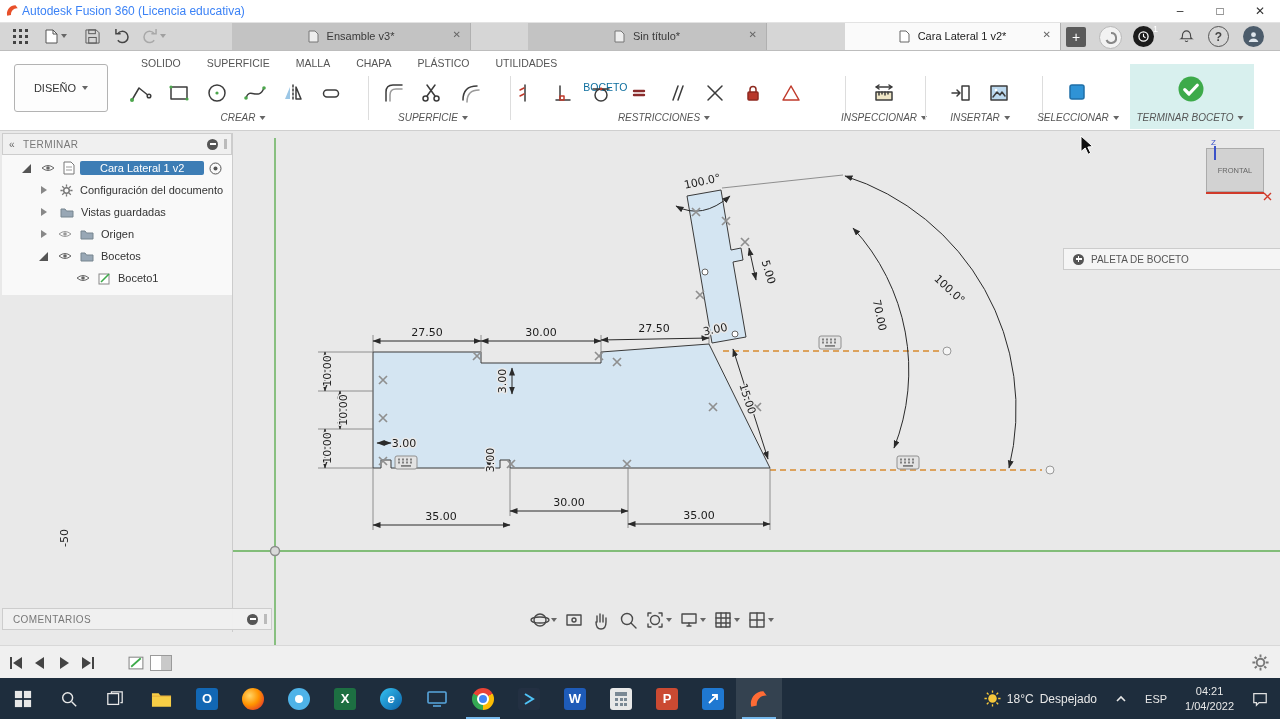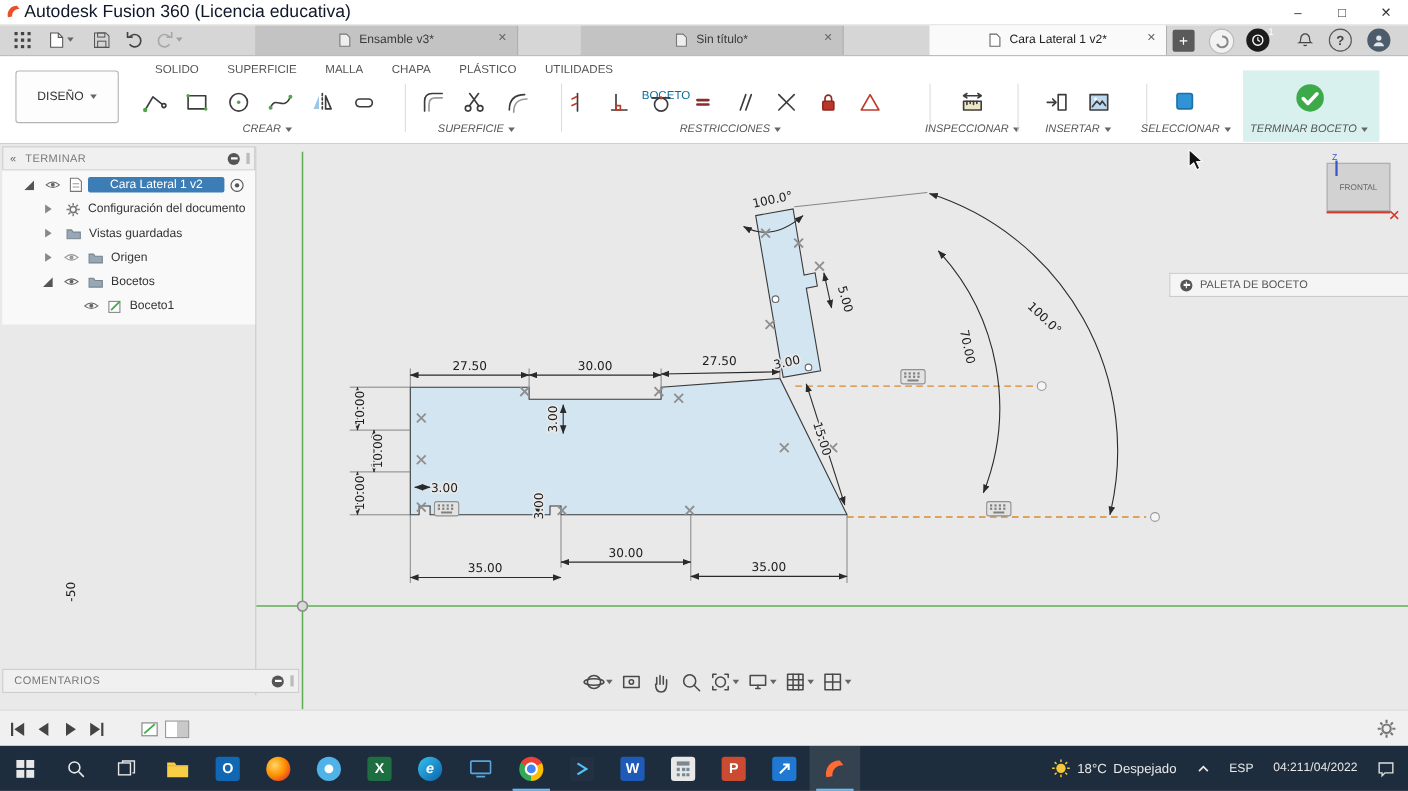--- a/index.html
+++ b/index.html
@@ -2,21 +2,21 @@
 <html><head>
 <meta charset="utf-8">
 <style>
   html,body{margin:0;padding:0;width:1280px;height:719px;overflow:hidden;
     font-family:"Liberation Sans","DejaVu Sans",sans-serif;-webkit-font-smoothing:antialiased;}
   .stage{position:relative;width:1280px;height:719px;background:#e9e9e9;}
   .abs{position:absolute;}
   
   .titlebar{position:absolute;left:0;top:0;width:1280px;height:22px;background:#ffffff;
     border-bottom:1px solid #e3e3e3;display:flex;align-items:center;z-index:40;}
-  .titlebar .title{font-size:16px;color:#0f172a;margin-left:6px;}
+  .titlebar .title{font-size:12px;color:#3b82f6;margin-left:6px;}
   .wctrl{width:40px;height:22px;display:flex;align-items:center;justify-content:center;
     font-size:12px;color:#333;}
   
   .tabbar{position:absolute;left:0;top:22px;width:1280px;height:28px;background:#d6d6d6;
     border-bottom:1px solid #bdbdbd;z-index:39;}
   .qicon{position:absolute;top:3px;width:24px;height:22px;display:flex;align-items:center;justify-content:center;}
   .doctab{position:absolute;top:0;height:28px;background:#c3c3c3;display:flex;align-items:center;
     justify-content:center;font-size:11px;color:#3a3a3a;gap:8px;border-right:1px solid #b0b0b0;}
   .doctab.active{background:#fafafa;color:#222;}
   .doctab .x{font-size:10px;color:#666;position:absolute;right:9px;top:7px;}
@@ -79,21 +79,21 @@
   .taskbar{position:absolute;left:0;top:678px;width:1280px;height:41px;background:#1e2d3d;
     display:flex;align-items:center;z-index:50;}
   .tslot{width:46px;height:41px;display:flex;align-items:center;justify-content:center;position:relative;}
   .tslot.active::after{content:"";position:absolute;bottom:0;left:6px;right:6px;height:2.5px;background:#76b9ed;}
   .tslot.activebg{background:rgba(255,255,255,.10);}
   .appletter{width:22px;height:22px;border-radius:3px;color:#fff;font-weight:bold;font-size:13px;
     display:flex;align-items:center;justify-content:center;}
   .circleicon{width:22px;height:22px;border-radius:50%;}
   .tray{margin-left:auto;display:flex;align-items:center;height:41px;color:#e8e8e8;}
   .tray .seg{display:flex;align-items:center;gap:6px;padding:0 9px;height:41px;}
-  .timecol{display:flex;flex-direction:row;align-items:center;justify-content:center;
+  .timecol{display:flex;flex-direction:column;align-items:center;justify-content:center;
     font-size:11px;line-height:1.35;}
 </style>
 </head>
 <body>
 
 <div class="stage">
 
   <div class="titlebar">
     <span class="abs" style="left:5px;top:3px;">
       <svg width="15" height="15" viewBox="0 0 20 20">

